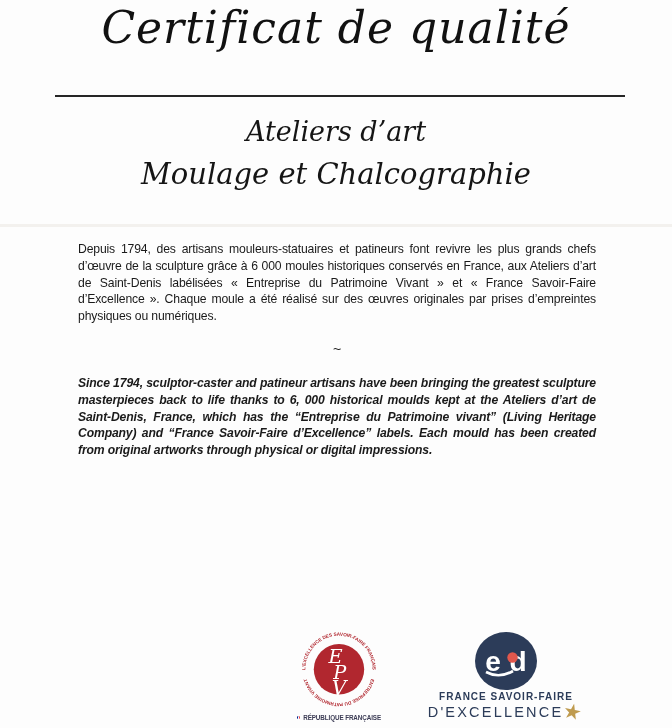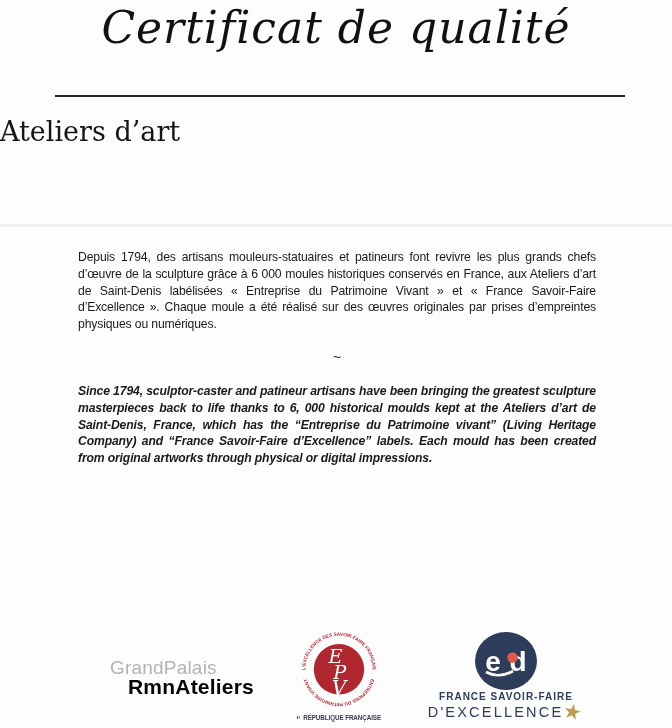--- a/index.html
+++ b/index.html
@@ -4,29 +4,29 @@
 <style>
   html,body{margin:0;padding:0;background:#ffffff;}
   .page{position:relative;width:672px;height:728px;background:#fdfdfd;overflow:hidden;
         font-family:"Liberation Sans",sans-serif;color:#1c1c1c;}
 
   
   .title{position:absolute;top:2px;left:0;right:0;text-align:center;
          font-family:"DejaVu Serif",serif;font-style:italic;font-weight:500;
          font-size:44px;letter-spacing:1px;color:#111;}
   .rule{position:absolute;top:95px;left:55px;width:570px;height:2px;background:#262626;}
-  .subtitle1{position:absolute;top:116px;left:0;right:0;text-align:left;
-             font-family:"DejaVu Serif",serif;font-size:27px;color:#151515;}
+  .subtitle1{position:absolute;top:116px;left:0;right:0;text-align:center;
+             font-family:"DejaVu Serif",serif;font-style:italic;font-size:27px;color:#151515;}
   .subtitle2{position:absolute;top:157px;left:0;right:0;text-align:center;
              font-family:"DejaVu Serif",serif;font-style:italic;font-size:29px;color:#151515;}
   .scan-band{position:absolute;top:224px;left:0;right:0;height:3px;background:#f3f1ee;}
 
   
   .textcol{position:absolute;top:241px;left:78px;width:518px;}
-  .para{margin:8px 0 16px 0;font-size:12.2px;line-height:16.8px;letter-spacing:-0.15px;
+  .para{margin:0 0 16px 0;font-size:12.2px;line-height:16.8px;letter-spacing:-0.15px;
         text-align:justify;color:#1a1a1a;}
   .para.en{font-style:italic;font-weight:700;}
   .tilde{margin:12px 0 18px 0;text-align:center;font-size:14px;color:#1a1a1a;}
 
   
   .logo-gp{position:absolute;top:658px;left:110px;line-height:19px;}
   .gp1{font-size:19px;font-weight:500;color:#b3b3b3;letter-spacing:0.2px;}
   .gp2{font-size:21px;font-weight:700;color:#050505;margin-left:18px;letter-spacing:0.2px;}
 
   .logo-epv{position:absolute;top:629px;left:297px;width:84px;text-align:center;}
@@ -40,32 +40,29 @@
   .ed-star{display:inline-block;font-size:21px;line-height:14px;transform:rotate(12deg);}
 </style>
 </head>
 <body>
 
 <div class="page">
 
   <div class="title">Certificat de qualité</div>
   <div class="rule"></div>
   <div class="subtitle1">Ateliers d’art</div>
+  <div class="subtitle2">Moulage et Chalcographie</div>
   <div class="scan-band"></div>
 
   <div class="textcol">
     <p class="para">Depuis 1794, des artisans mouleurs-statuaires et patineurs font revivre les plus grands chefs d’œuvre de la sculpture grâce à 6 000 moules historiques conservés en France, aux Ateliers d’art de Saint-Denis labélisées « Entreprise du Patrimoine Vivant » et « France Savoir-Faire d’Excellence ». Chaque moule a été réalisé sur des œuvres originales par prises d’empreintes physiques ou numériques.</p>
     <div class="tilde">~</div>
     <p class="para en">Since 1794, sculptor-caster and patineur artisans have been bringing the greatest sculpture masterpieces back to life thanks to 6, 000 historical moulds kept at the Ateliers d’art de Saint-Denis, France, which has the “Entreprise du Patrimoine vivant” (Living Heritage Company) and “France Savoir-Faire d’Excellence” labels. Each mould has been created from original artworks through physical or digital impressions.</p>
   </div>
 
-  <div class="logo-gp">
-    <div class="gp1">GrandPalais</div>
-    <div class="gp2">RmnAteliers</div>
-  </div>
 
   <div class="logo-epv">
     <svg width="84" height="84" viewBox="0 0 100 100">
       <defs>
         <path id="epv-arc-top" d="M 10,48 A 40,40 0 0 1 90,48"></path>
         <path id="epv-arc-bottom" d="M 90,48 A 40,40 0 0 1 10,48"></path>
       </defs>
       <circle cx="50" cy="48" r="30" fill="#b1272f"></circle>
       <text font-family="Liberation Sans, sans-serif" font-size="5.6" font-weight="700" text-anchor="middle" fill="#b1272f">
         <textPath href="#epv-arc-top" startOffset="50%">• L'EXCELLENCE DES SAVOIR-FAIRE FRANÇAIS •</textPath>

